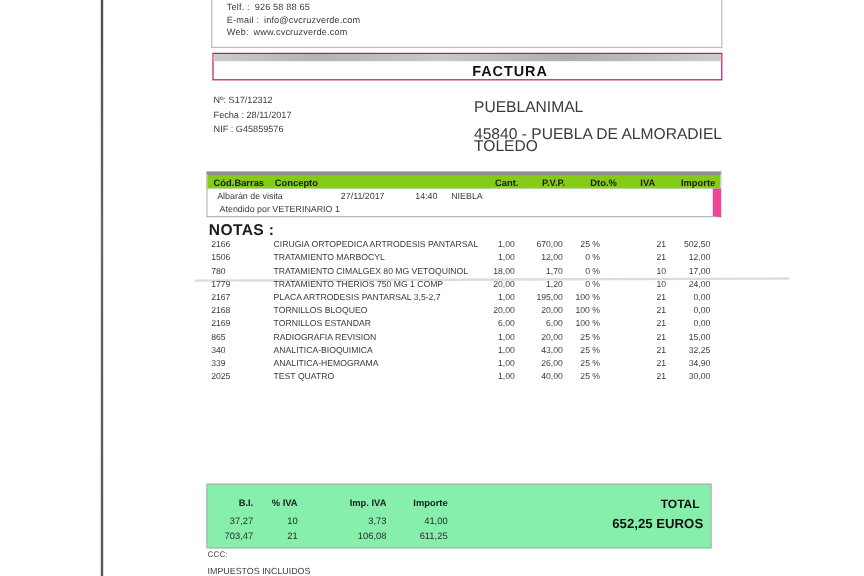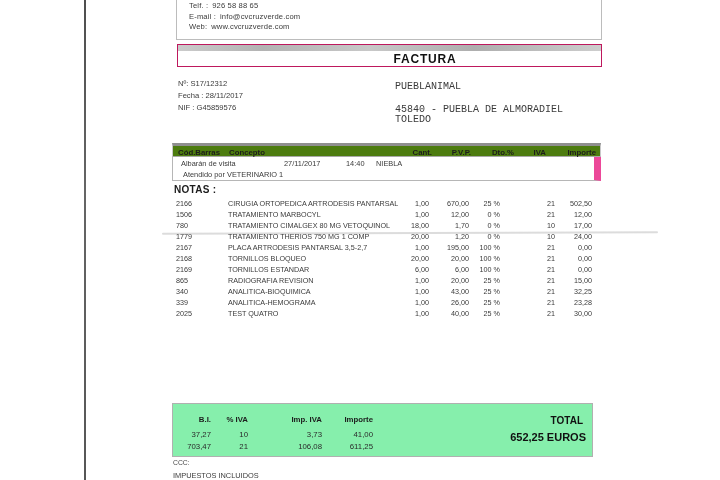--- a/index.html
+++ b/index.html
@@ -25,43 +25,43 @@
   .factura-bar { position:absolute; left:177px; top:44px; width:425px; height:23px;
                  border:1px solid #be185d; background:#fff; }
   .factura-top-strip { position:absolute; left:0; top:0; width:100%; height:6px;
     background:linear-gradient(90deg,#cbcbcb,#b3b3b3 20%,#c8c8c8 45%,#aeaeae 70%,#cdcdcd); }
   .factura-title { position:absolute; top:7px; left:247px; transform:translateX(-50%);
                    font-size:12px; font-weight:bold; letter-spacing:.8px; color:#111; }
 
   
   .meta-line { left:178px; font-size:7.6px; color:#3a3a3a; }
   .m1 { top:79px; } .m2 { top:91px; } .m3 { top:103px; }
-  .cust-line { left:395px; font-size:10px; color:#3a3a3a;font-family:Liberation Mono, monospace; }
+  .cust-line { left:395px; font-size:13px; color:#3a3a3a; }
   .cu1 { top:81px; } .cu2 { top:104px; } .cu3 { top:114px; }
 
   
   .items-header { position:absolute; left:172px; top:143px; width:429px; height:14px;
-                  background:#4d7c0f; border-top:3px solid #8f8f8f; border-bottom:1px solid #a8a8a8;
+                  background:#84cc16; border-top:3px solid #8f8f8f; border-bottom:1px solid #a8a8a8;
                   border-left:1px solid #c9c9c9; border-right:1px solid #c9c9c9;
                   font-weight:bold; font-size:7.8px; color:#1c1c1c; }
   .items-header span { position:absolute; top:2px; white-space:nowrap; }
   .h-cod { left:5px; } .h-con { left:56px; }
   .h-cant { right:168px; } .h-pvp { right:129px; } .h-dto { right:86px; }
   .h-iva { right:54px; } .h-imp { right:4px; }
 
   
   .albaran-box { position:absolute; left:172px; top:157px; width:429px; height:24px;
                  border-left:1px solid #b6b6b6; border-right:7px solid #ec4899;
                  border-bottom:1px solid #b6b6b6; font-size:7.4px; color:#3a3a3a; }
   .albaran-box span { position:absolute; white-space:nowrap; }
   .a-lbl { left:8px; top:2px; } .a-date { left:111px; top:2px; }
   .a-time { left:173px; top:2px; } .a-pat { left:203px; top:2px; }
   .a-att { left:10px; top:13px; }
 
-  .notas { left:174px; top:184px; font-size:10px; font-weight:bold; letter-spacing:.3px; color:#1c1c1c; }
+  .notas { left:174px; top:184px; font-size:13px; font-weight:bold; letter-spacing:.3px; color:#1c1c1c; }
 
   
   .rows { position:absolute; left:172px; top:199px; width:429px; font-size:7.2px; color:#3a3a3a; }
   .row { position:relative; height:11px; }
   .ci { position:absolute; top:0; white-space:nowrap; }
   .ci.cod { left:4px; } .ci.con { left:56px; }
   .ci.cant { right:172px; } .ci.pvp { right:132px; } .ci.dto { right:101px;padding-left:40px; }
   .ci.iva { right:46px; } .ci.imp { right:9px; }
 
   
@@ -212,21 +212,21 @@
       <span class="ci iva">21</span>
       <span class="ci imp">32,25</span>
     </div>
     <div class="row">
       <span class="ci cod">339</span>
       <span class="ci con">ANALITICA-HEMOGRAMA</span>
       <span class="ci cant">1,00</span>
       <span class="ci pvp">26,00</span>
       <span class="ci dto">25 %</span>
       <span class="ci iva">21</span>
-      <span class="ci imp">23,28</span>
+      <span class="ci imp">34,90</span>
     </div>
     <div class="row">
       <span class="ci cod">2025</span>
       <span class="ci con">TEST QUATRO</span>
       <span class="ci cant">1,00</span>
       <span class="ci pvp">40,00</span>
       <span class="ci dto">25 %</span>
       <span class="ci iva">21</span>
       <span class="ci imp">30,00</span>
     </div>

